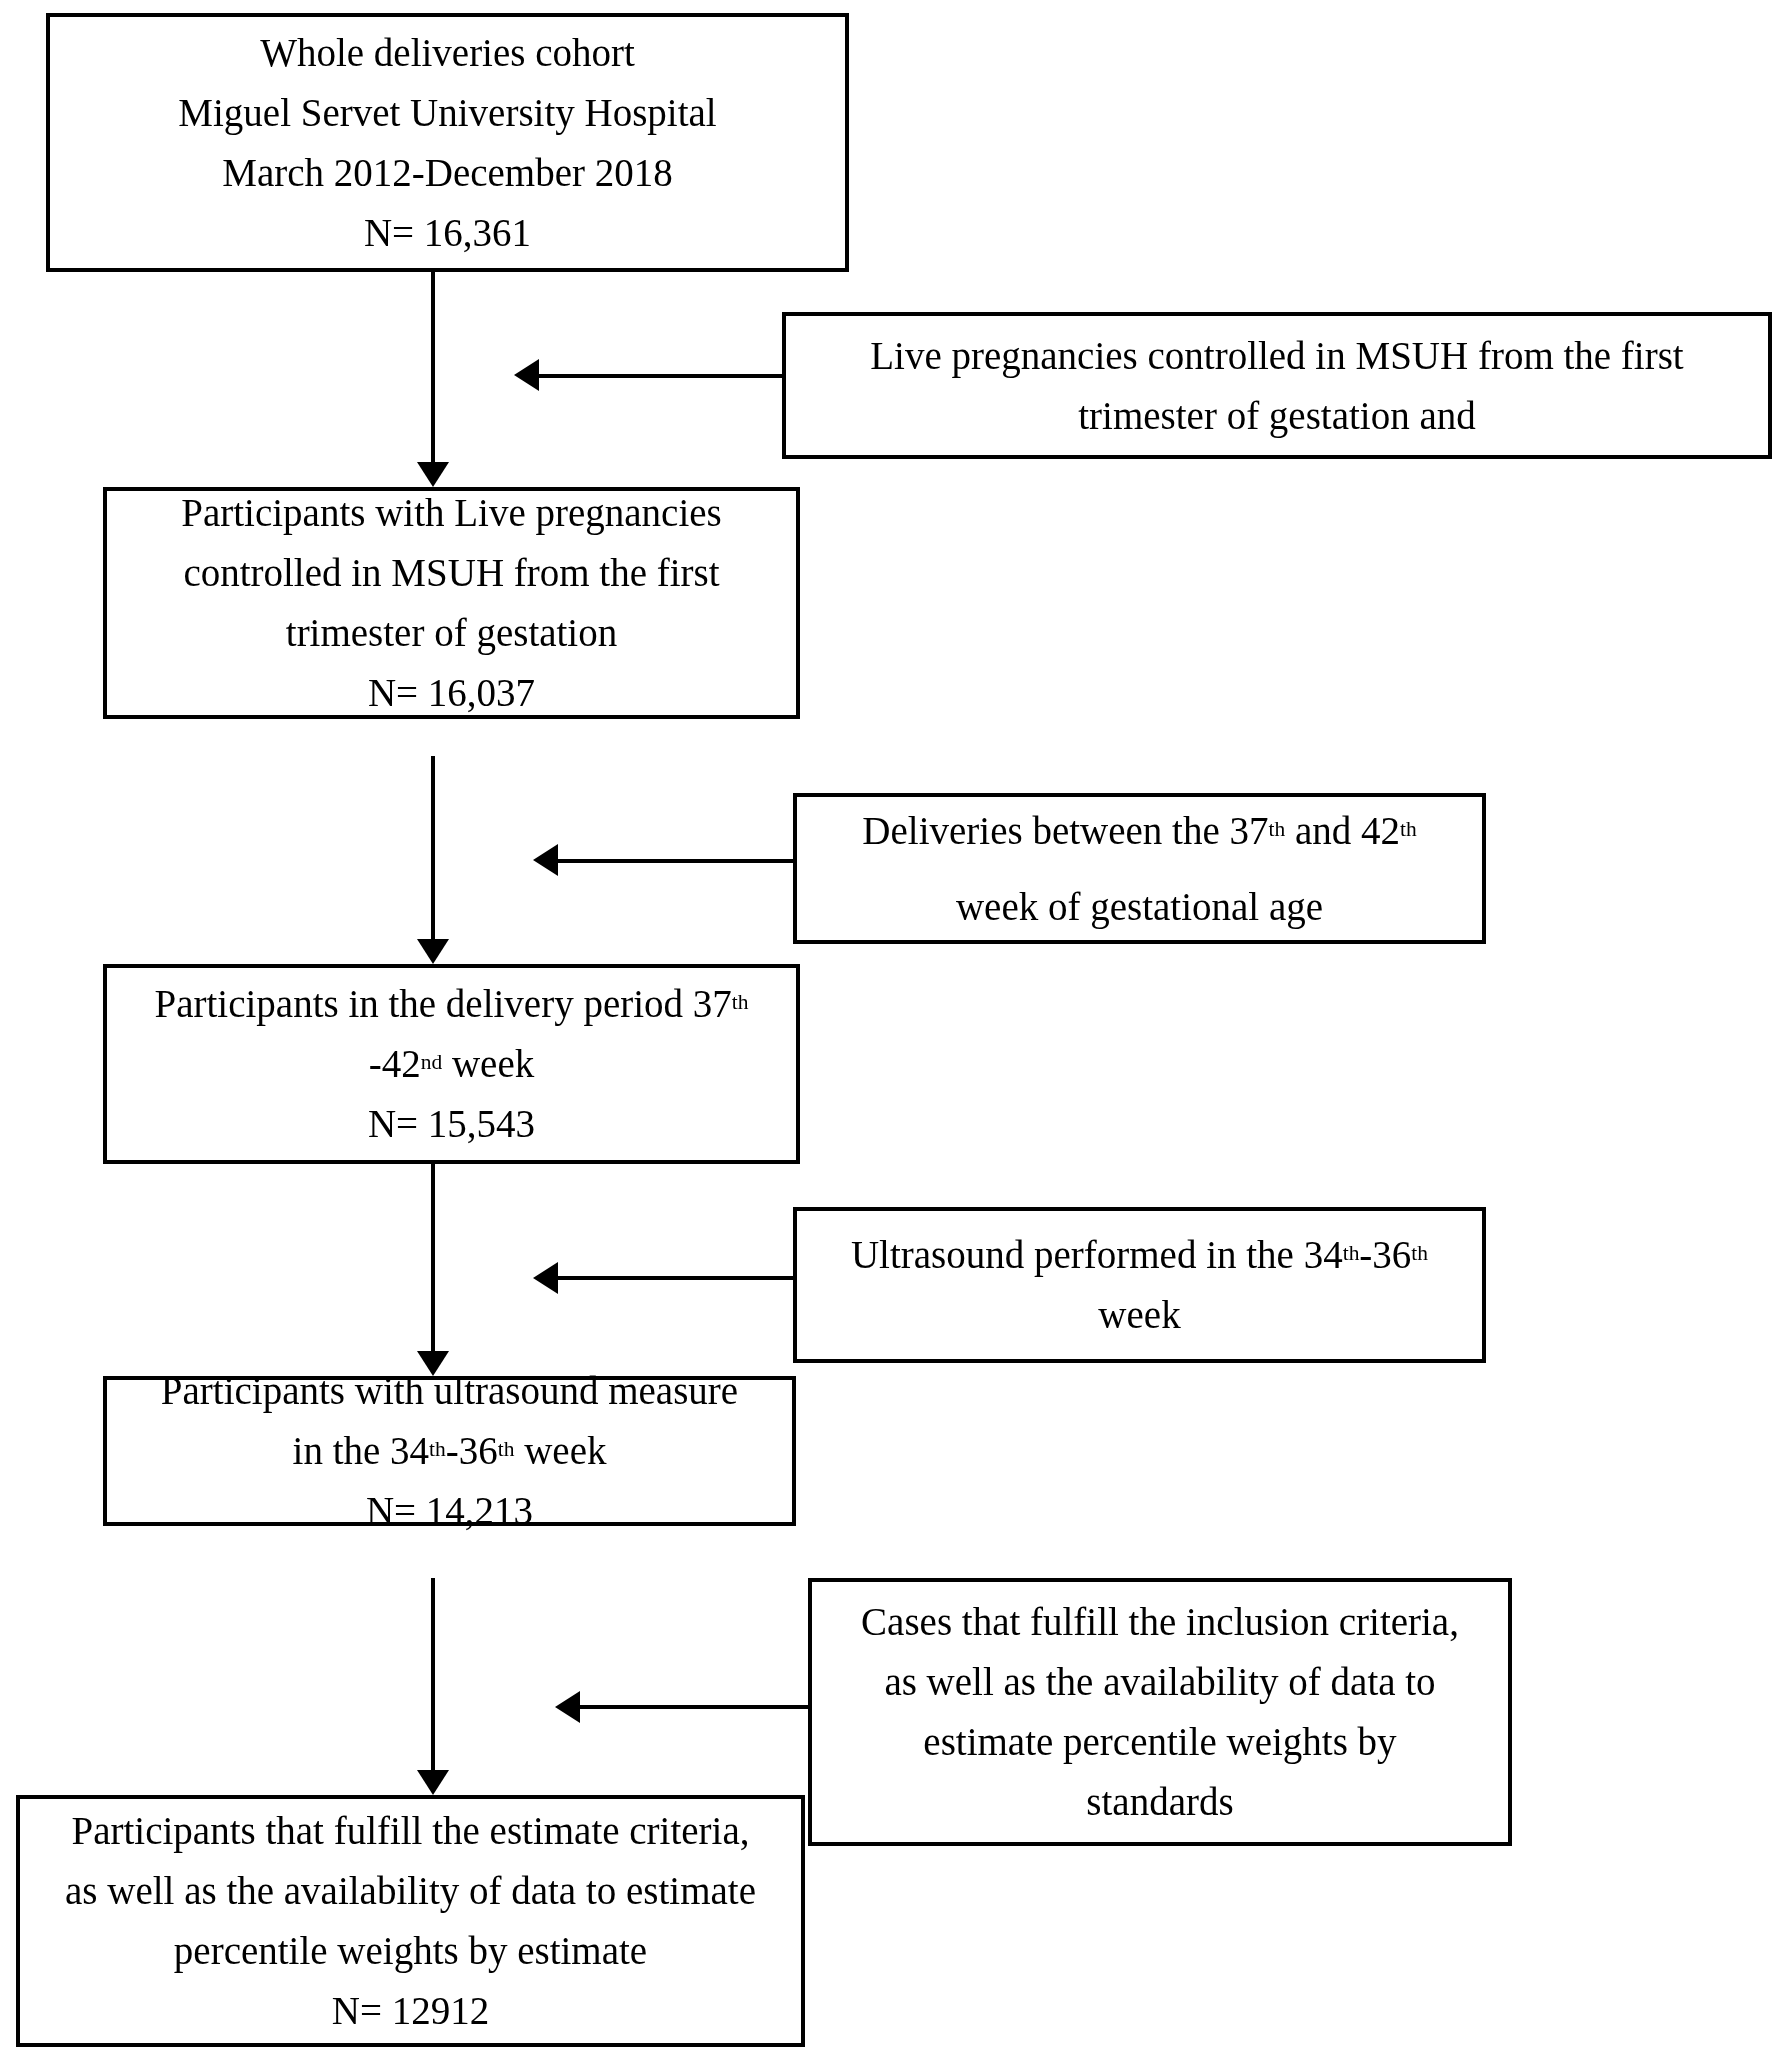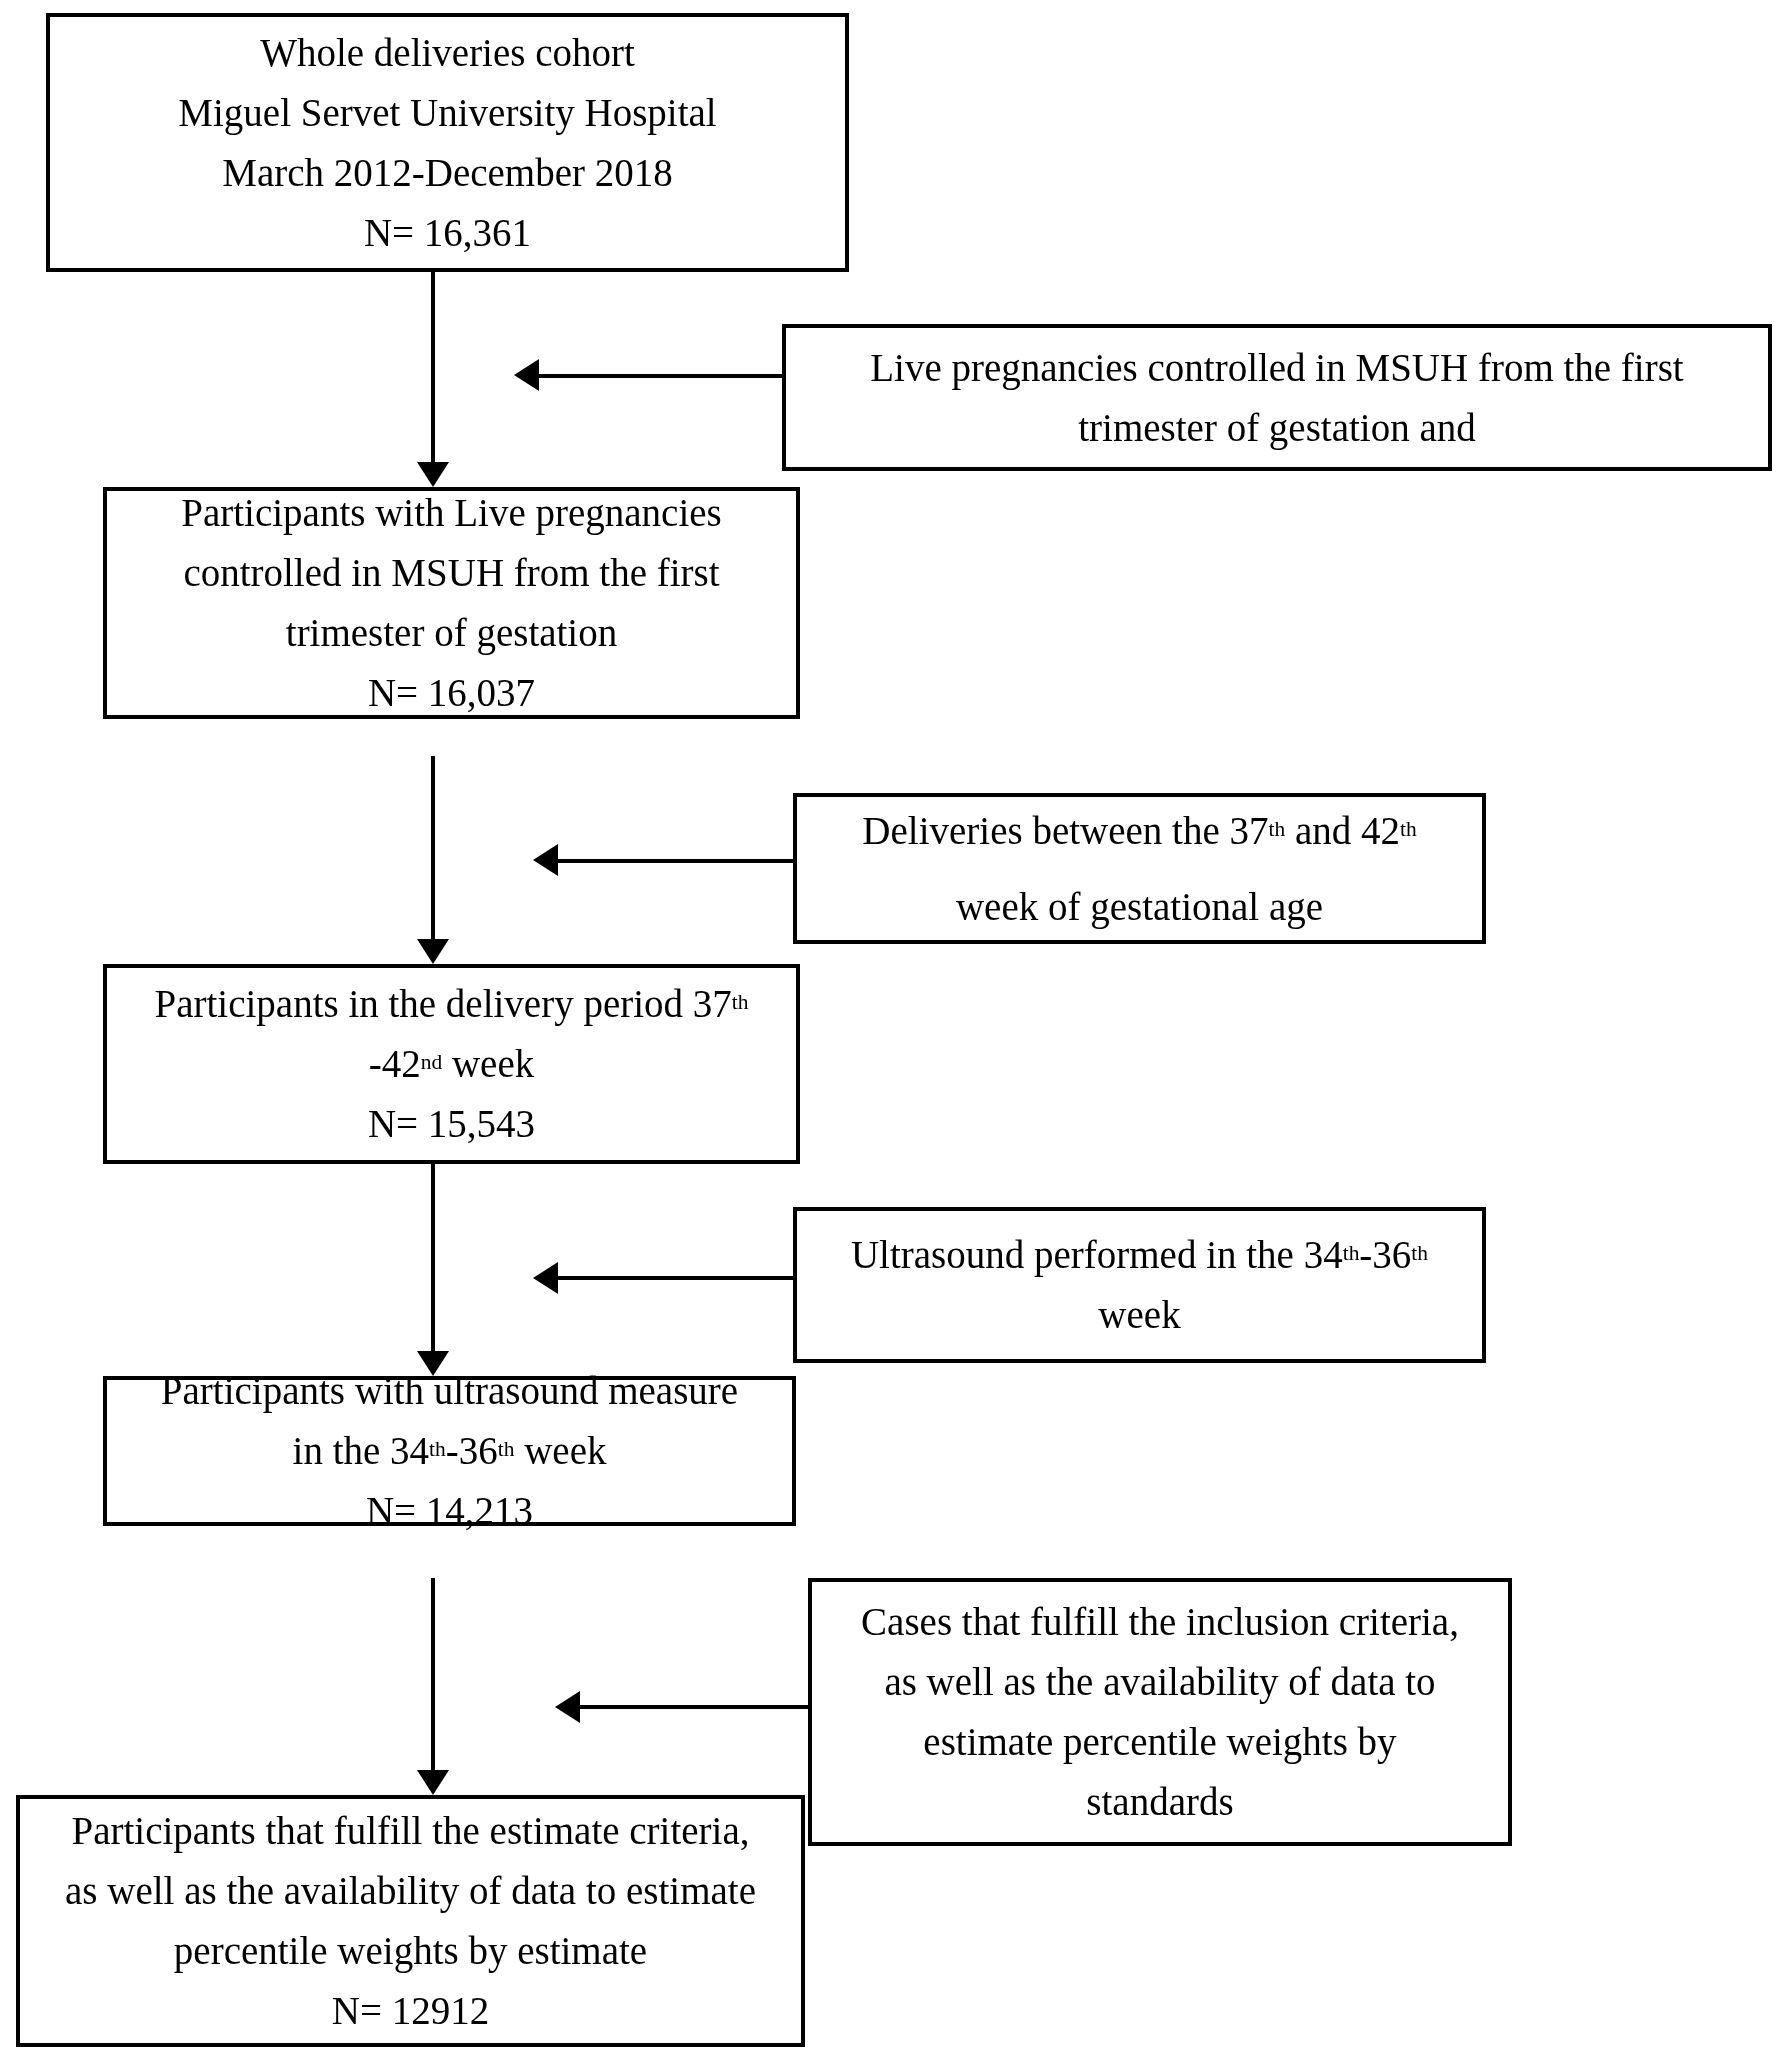--- a/index.html
+++ b/index.html
@@ -47,21 +47,21 @@
   }
 
   
   #box1 { left: 46px;  top: 13px;   width: 803px; height: 259px; }
   #box2 { left: 103px;  top: 487px; width: 697px; height: 232px; }
   #box3 { left: 103px;  top: 964px; width: 697px; height: 200px; }
   #box4 { left: 103px;  top: 1376px; width: 693px; height: 150px; }
   #box5 { left: 16px;   top: 1795px; width: 789px; height: 252px; }
 
   
-  #side1 { left: 782px; top: 312px;  width: 990px; height: 147px; margin-top: 12px; }
+  #side1 { left: 782px; top: 312px;  width: 990px; height: 147px; }
   #side2 { left: 793px; top: 793px; width: 693px; height: 151px; gap: 16px; }
   #side3 { left: 793px; top: 1207px; width: 693px; height: 156px; }
   #side4 { left: 808px; top: 1578px; width: 704px; height: 268px; }
 
   
   #a1-line { left: 431px; top: 272px;  height: 190px; }
   #a1-head { left: 417px; top: 462px; }
   #a2-line { left: 431px; top: 756px; height: 184px; }
   #a2-head { left: 417px; top: 939px; }
   #a3-line { left: 431px; top: 1164px; height: 187px; }

